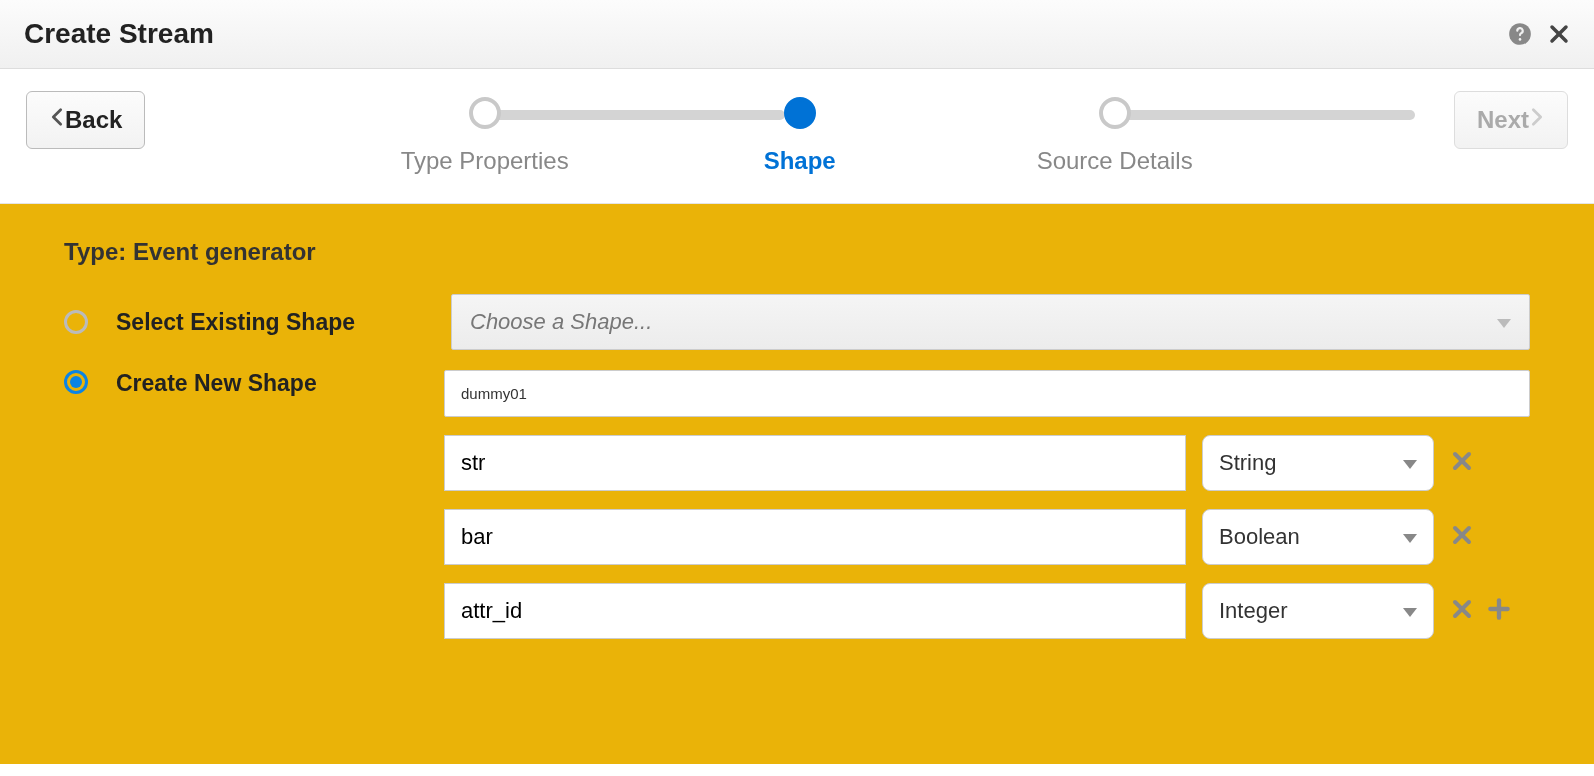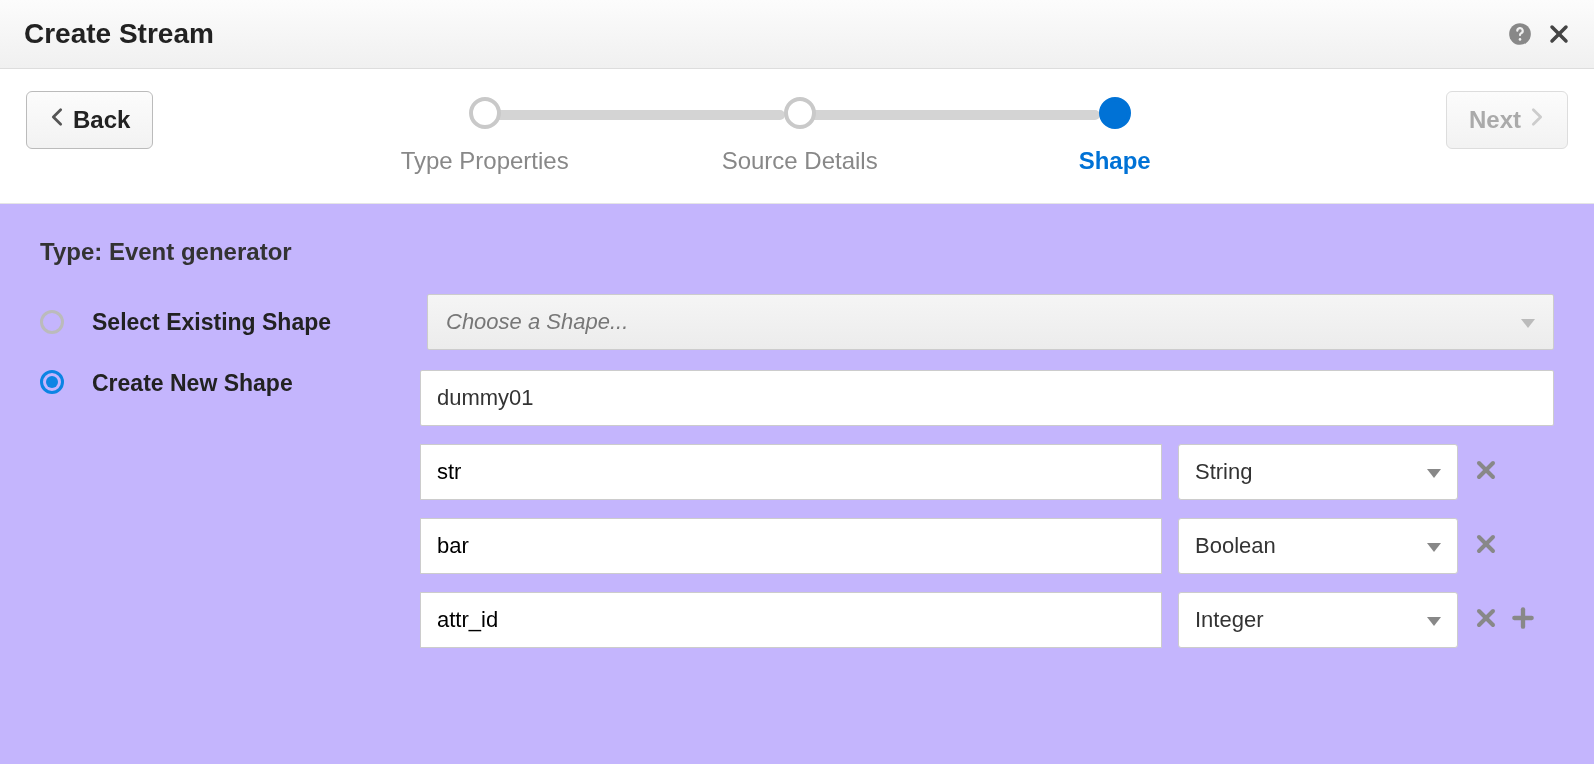--- a/index.html
+++ b/index.html
@@ -38,21 +38,21 @@
   .stepper-row {
     display: flex;
     align-items: flex-start;
     padding: 22px 26px 28px 26px;
     border-bottom: 1px solid #e5e5e5;
     background: #fff;
   }
   .btn {
     display: inline-flex;
     align-items: center;
-    gap: 8px;
+    gap: 0;
     padding: 14px 22px;
     font-size: 24px;
     font-weight: 700;
     border: 1px solid #bbb;
     border-radius: 6px;
     background: linear-gradient(#fcfcfc, #f2f2f2);
     color: #222;
     cursor: pointer;
   }
   .btn.disabled {
@@ -107,22 +107,22 @@
     position: absolute;
     top: 13px;
     left: 50%;
     width: 300px;
     height: 10px;
     background: #d4d4d4;
     z-index: 1;
     border-radius: 5px;
   }
   .content {
-    padding: 34px 40px;
-    background: #c4b5fd;
+    padding: 34px 64px;
+    background: #eab308;
     min-height: 560px;
   }
   .type-line {
     font-size: 24px;
     font-weight: 700;
     margin-bottom: 28px;
   }
   .type-line .value {
     font-weight: 600;
   }
@@ -174,50 +174,50 @@
     border-radius: 2px;
     margin-left: 7px;
   }
   .select-caret {
     color: #bbb;
   }
   .text-input {
     width: 100%;
     border: 1px solid #ccc;
     padding: 14px 16px;
-    font-size: 22px;
+    font-size: 15px;
     color: #333;
     background: #fff;
     border-radius: 2px;
   }
   .attr-row {
     display: flex;
     align-items: center;
     gap: 16px;
     margin-top: 18px;
   }
   .attr-name {
     flex: 1;
     border: 1px solid #ccc;
     padding: 14px 16px;
     font-size: 22px;
     background: #fff;
     border-radius: 0;
   }
   .attr-type {
-    width: 280px;
+    width: 232px;
     border: 1px solid #ccc;
     padding: 14px 16px;
     font-size: 22px;
     background: #fff;
     display: flex;
     align-items: center;
     justify-content: space-between;
     cursor: pointer;
-    border-radius: 3px;
+    border-radius: 8px;
   }
   .row-actions {
     display: flex;
     align-items: center;
     gap: 12px;
     min-width: 80px;
   }
   .row-icon {
     color: #888;
     cursor: pointer;
@@ -255,28 +255,28 @@
     <span>Back</span>
   </button>
 
   <div class="stepper">
     <div class="stepper-inner" id="stepper-inner">
         <div class="step">
           <div class="step-line"></div>
           <div class="step-circle"></div>
           <div class="step-label">Type Properties</div>
         </div>
+        <div class="step active">
+          <div class="step-circle"></div>
+          <div class="step-label">Shape</div>
+        </div>
         <div class="step">
           <div class="step-line"></div>
           <div class="step-circle"></div>
           <div class="step-label">Source Details</div>
-        </div>
-        <div class="step active">
-          <div class="step-circle"></div>
-          <div class="step-label">Shape</div>
         </div>
       </div>
   </div>
 
   <button class="btn disabled">
     <span>Next</span>
     <span>
       <svg width="16" height="22" viewBox="0 0 16 24" fill="none" stroke="#ccc" stroke-width="3" stroke-linecap="round" stroke-linejoin="round">
         <polyline points="4,4 12,12 4,20"></polyline>
       </svg>

